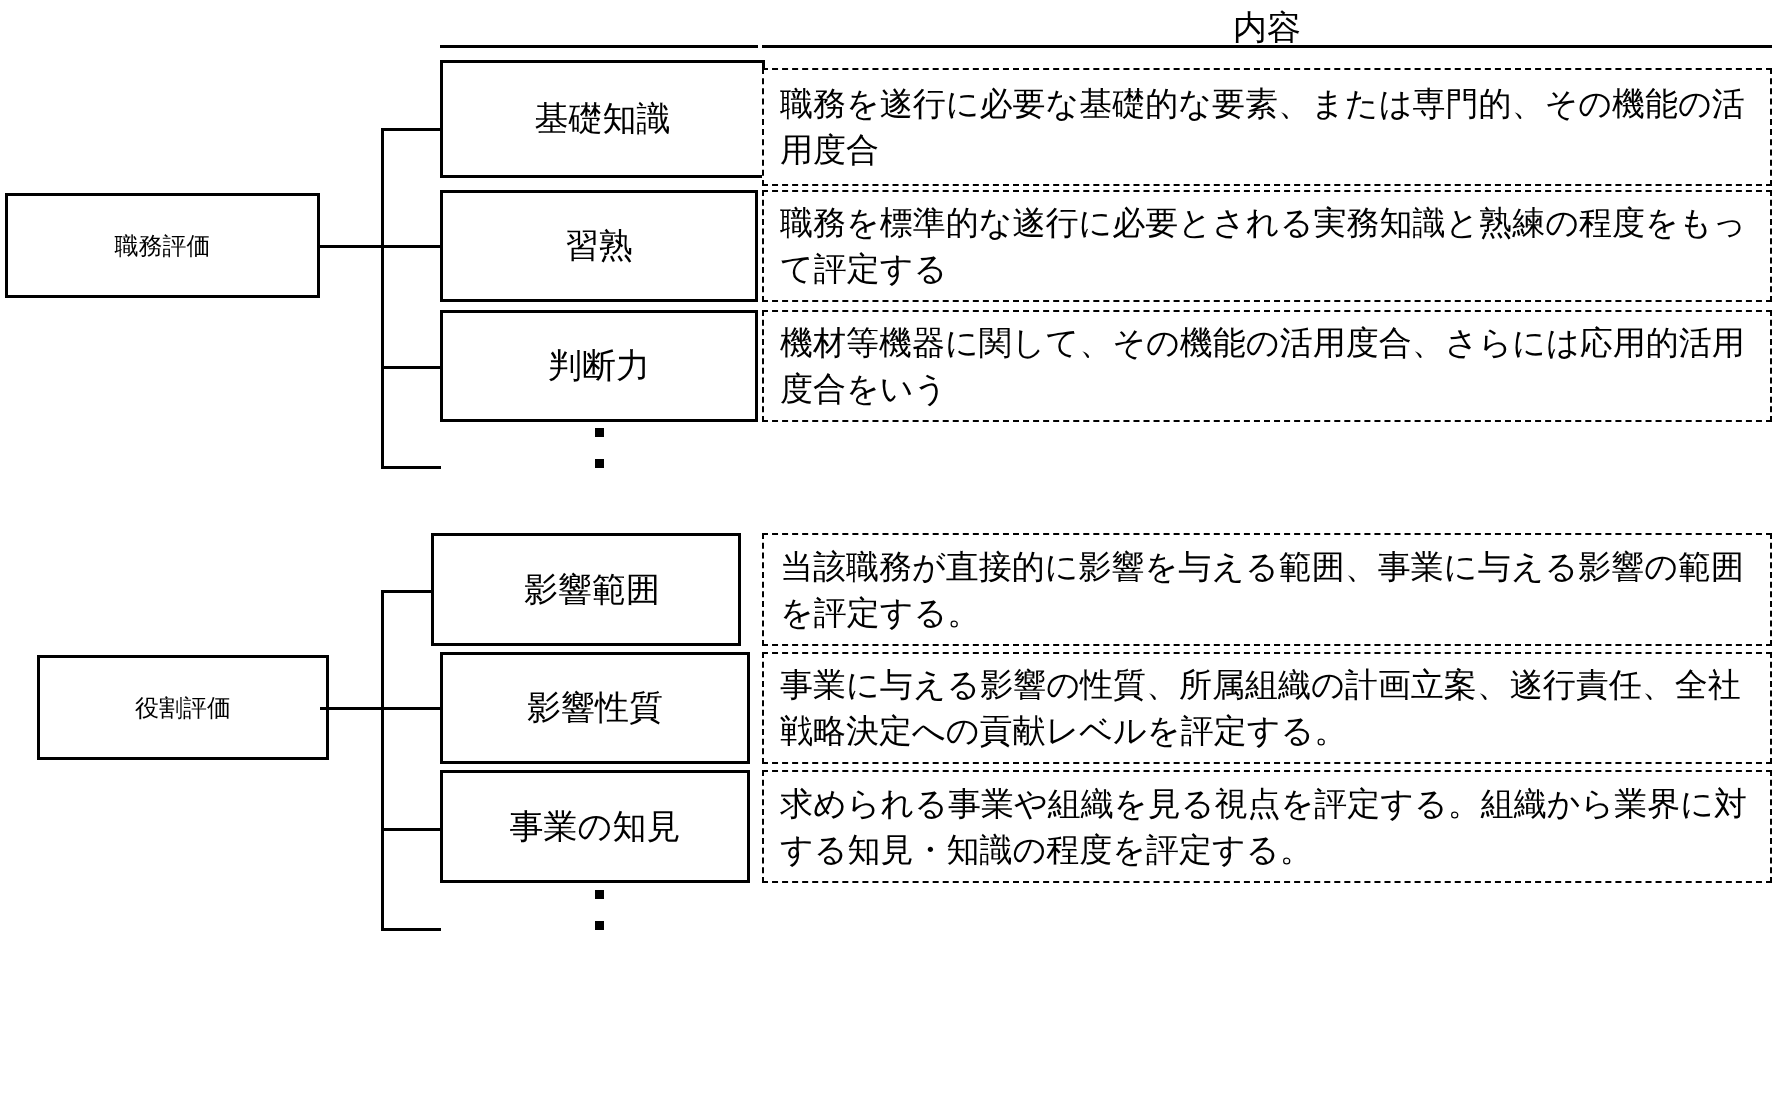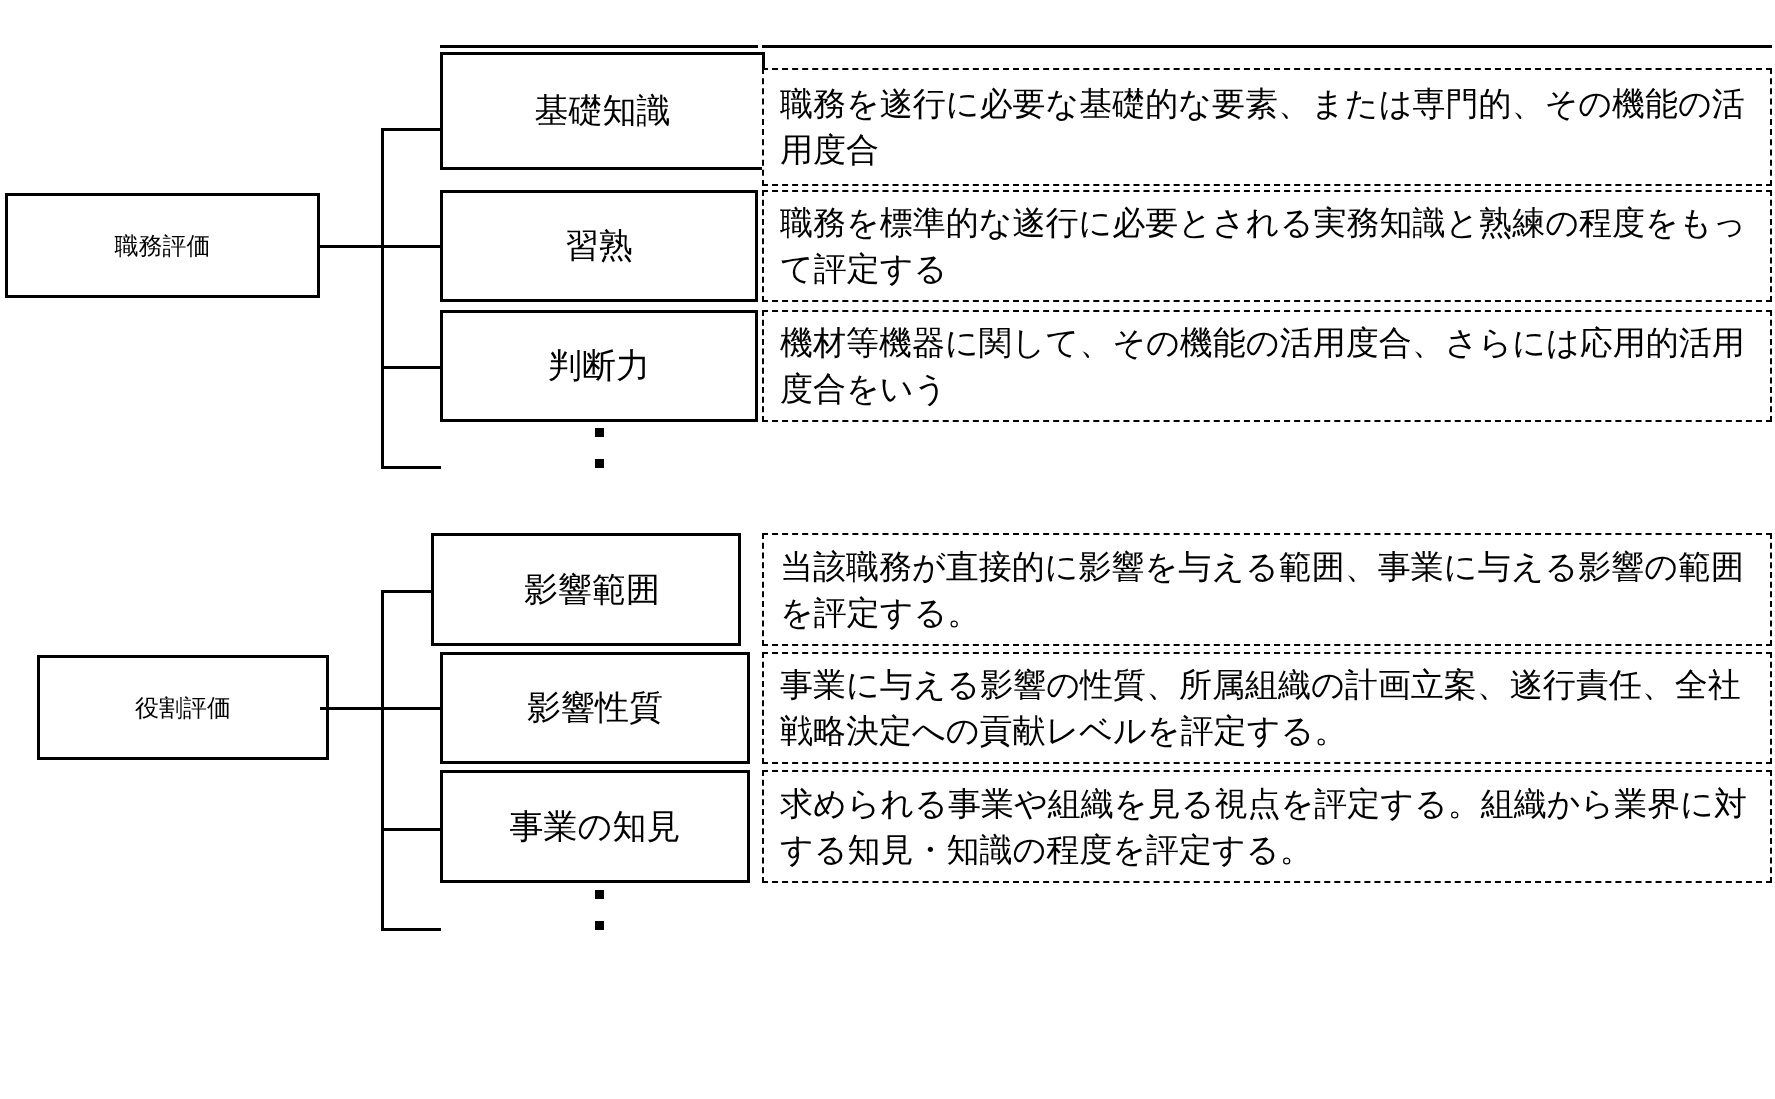--- a/index.html
+++ b/index.html
@@ -93,36 +93,37 @@
     background: #000;
   }
 </style>
 </head>
 <body>
 
 <div id="canvas">
 
   <div class="header-rule" style="left:440px; top:45px; width:318px;"></div>
 
+  <div class="col-header" style="left:762px; top:5px; width:1010px;">内容</div>
   <div class="header-rule" style="left:762px; top:45px; width:1010px;"></div>
 
   <div class="root-box" style="left:5px; top:193px; width:315px; height:105px;">
     <span>職務評価</span>
   </div>
 
   <div class="conn-h" style="left:320px; top:245px; width:62px;"></div>
 
   <div class="conn-v" style="left:381px; top:128px; height:340px;"></div>
 
   <div class="conn-h" style="left:381px; top:128px; width:60px;"></div>
   <div class="conn-h" style="left:381px; top:245px; width:60px;"></div>
   <div class="conn-h" style="left:381px; top:366px; width:60px;"></div>
   <div class="conn-h" style="left:381px; top:466px; width:60px;"></div>
 
-  <div class="view-box" style="left:440px; top:52px; width:325px; height:118px;">
+  <div class="view-box" style="left:440px; top:60px; width:325px; height:118px;">
     <span>基礎知識</span>
   </div>
   <div class="view-box" style="left:440px; top:310px; width:318px; height:112px;">
     <span>判断力</span>
   </div>
   <div class="view-box" style="left:440px; top:190px; width:318px; height:112px;">
     <span>習熟</span>
   </div>
 
   <div class="vdots" style="left:594px; top:428px; width:10px; height:40px;">

